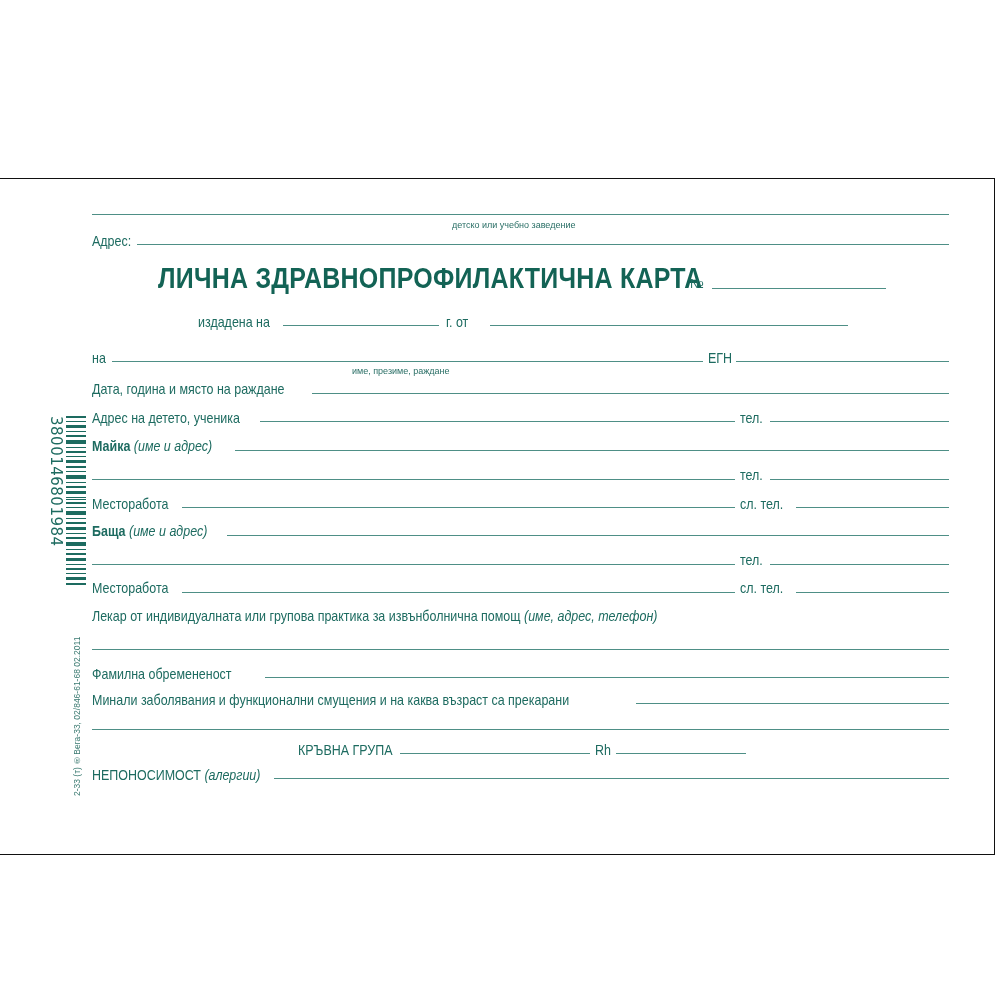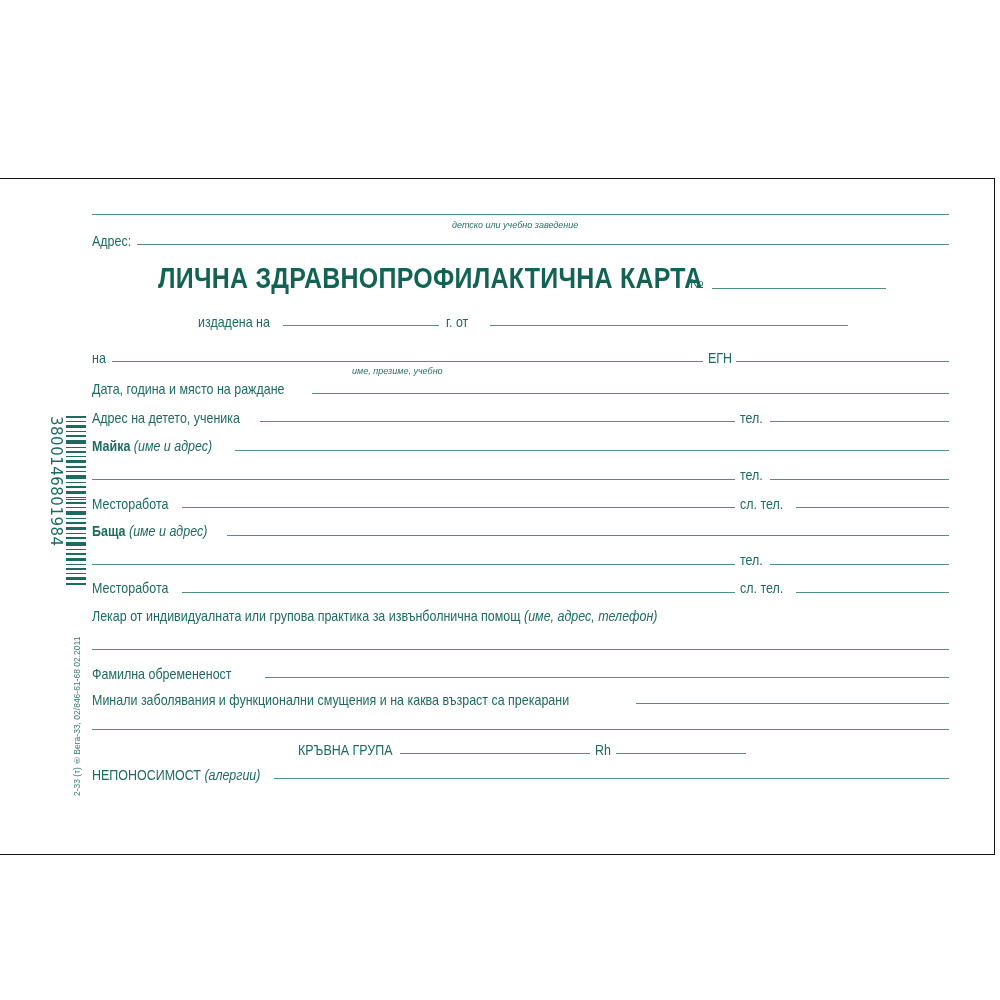--- a/index.html
+++ b/index.html
@@ -5,21 +5,21 @@
   html, body { margin: 0; padding: 0; background: #ffffff; }
   body { width: 1000px; height: 1000px; position: relative; overflow: hidden;
          font-family: "Liberation Sans", "DejaVu Sans", sans-serif; color: #1b6a5f; }
   .card { position: absolute; left: -2px; top: 178px; width: 997px; height: 677px;
           border: 1.5px solid #111; border-left: none; background: #fff; box-sizing: border-box; }
   .ln { position: absolute; height: 0; border-top: 1.4px solid #4e8f86; }
   .t { position: absolute; white-space: nowrap; font-size: 14.5px; line-height: 16px;
        transform: scaleX(0.86); transform-origin: left top; color: #1d6b60; }
   .b { font-weight: bold; }
   .i { font-style: italic; }
-  .small { font-size: 9px; font-style: italic; transform: none; color: #2a6f66; }
+  .small { font-size: 9px; transform: none; color: #2a6f66; }
   .title { position: absolute; left: 158px; top: 262px; font-size: 29px; font-weight: bold;
            color: #136355; white-space: nowrap; transform: scaleX(0.86); transform-origin: left top; letter-spacing: 0.3px; }
   .no { position: absolute; left: 690px; top: 276px; font-size: 13px; color: #1d6b60; }
   .barcode { position: absolute; left: 48px; top: 416px; width: 40px; height: 170px; }
   .barcode .digits { position: absolute; left: 0; top: 0; width: 16px; height: 170px;
        writing-mode: vertical-rl; font-size: 15px; font-family: "DejaVu Sans", sans-serif;
        color: #1d6b60; letter-spacing: 0.5px; line-height: 16px; }
   .barcode .bars { position: absolute; left: 18px; top: 0; width: 20px; height: 170px; }
   .imprint { position: absolute; left: 72px; top: 606px; width: 14px; height: 190px;
        writing-mode: vertical-rl; transform: rotate(180deg); font-size: 8.5px;
@@ -40,21 +40,21 @@
 <div class="no">№</div>
 <div class="ln" style="left:712px; top:288px; width:174px;"></div>
 
 <div class="t" style="left:198px; top:314px;">издадена на</div>
 <div class="ln" style="left:283px; top:325px; width:156px;"></div>
 <div class="t" style="left:446px; top:314px;">г. от</div>
 <div class="ln" style="left:490px; top:325px; width:358px;"></div>
 
 <div class="t" style="left:92px; top:350px;">на</div>
 <div class="ln" style="left:112px; top:361px; width:591px;"></div>
-<div class="t small" style="left:352px; top:363px;">име, презиме, учебно</div>
+<div class="t small" style="left:352px; top:363px;">име, презиме, раждане</div>
 <div class="t" style="left:708px; top:350px;">ЕГН</div>
 <div class="ln" style="left:736px; top:361px; width:213px;"></div>
 
 <div class="t" style="left:92px; top:381px;">Дата, година и място на раждане</div>
 <div class="ln" style="left:312px; top:393px; width:637px;"></div>
 
 <div class="t" style="left:92px; top:410px;">Адрес на детето, ученика</div>
 <div class="ln" style="left:260px; top:421px; width:475px;"></div>
 <div class="t" style="left:740px; top:410px;">тел.</div>
 <div class="ln" style="left:770px; top:421px; width:179px;"></div>

